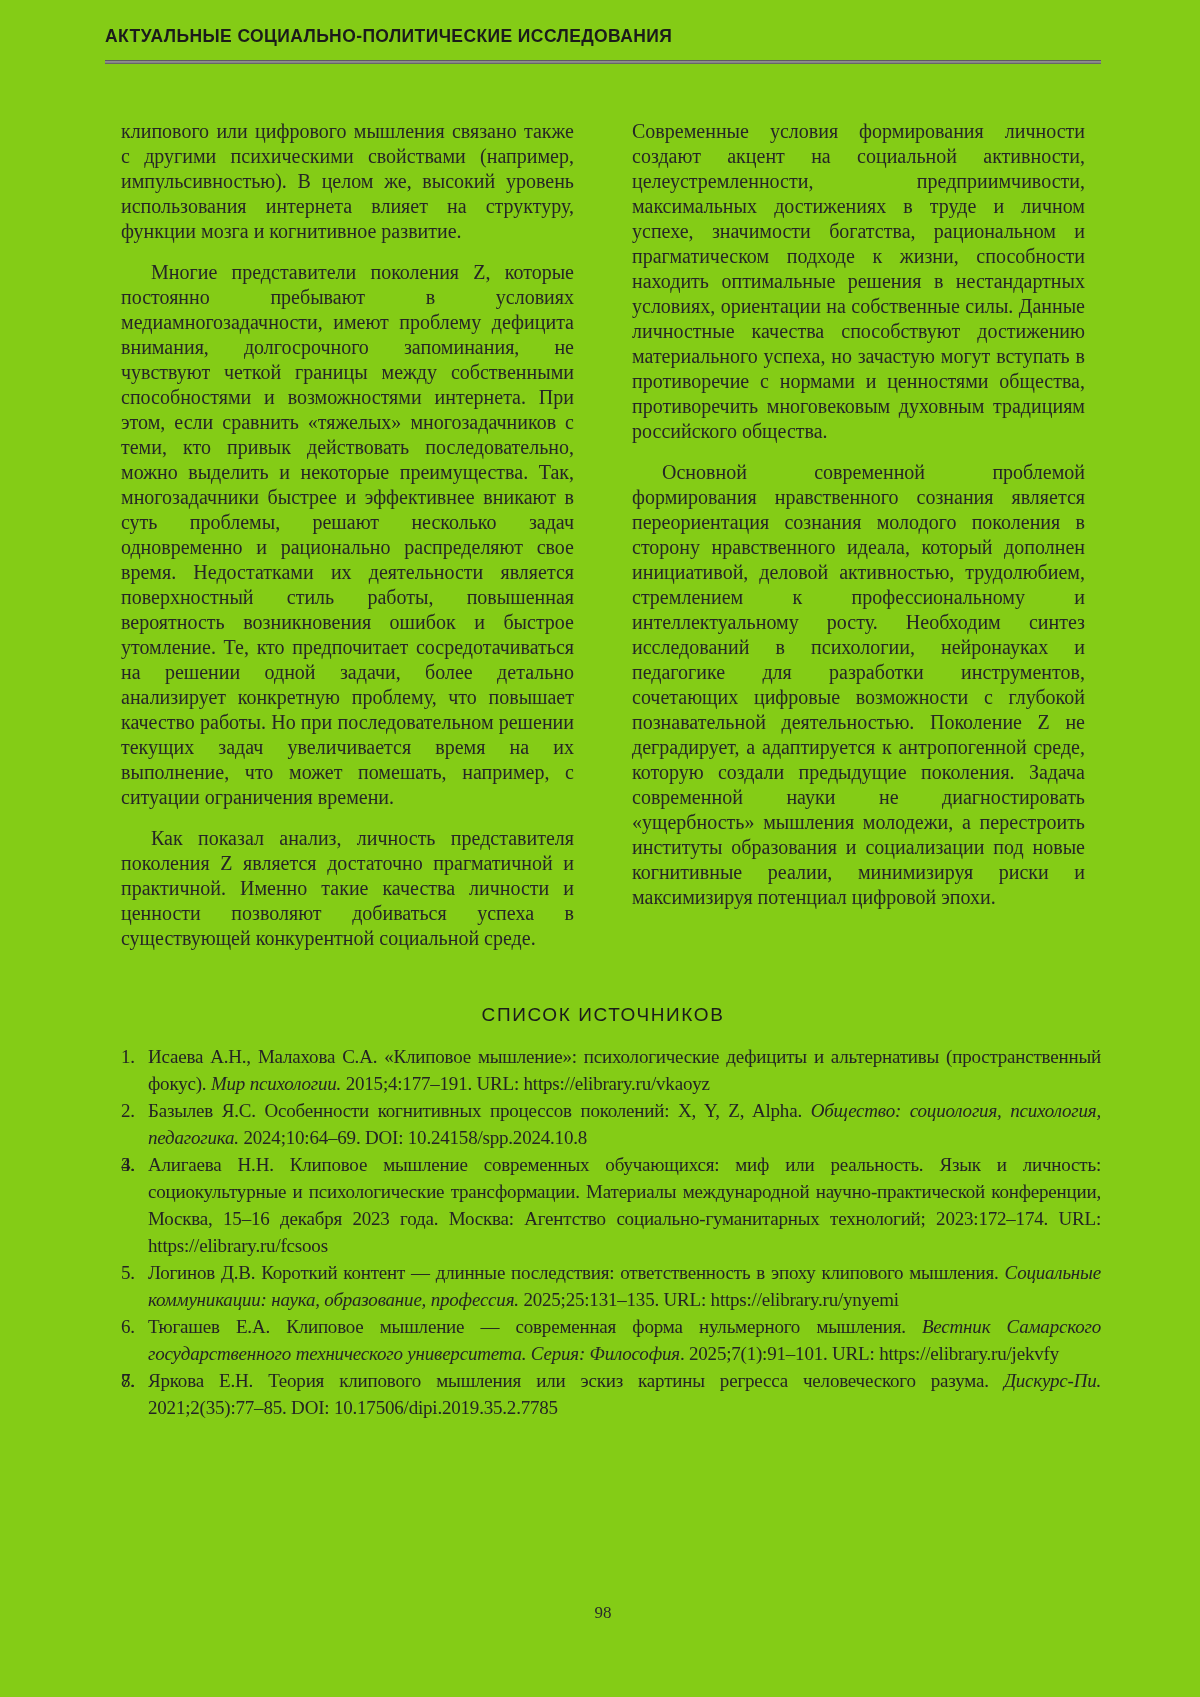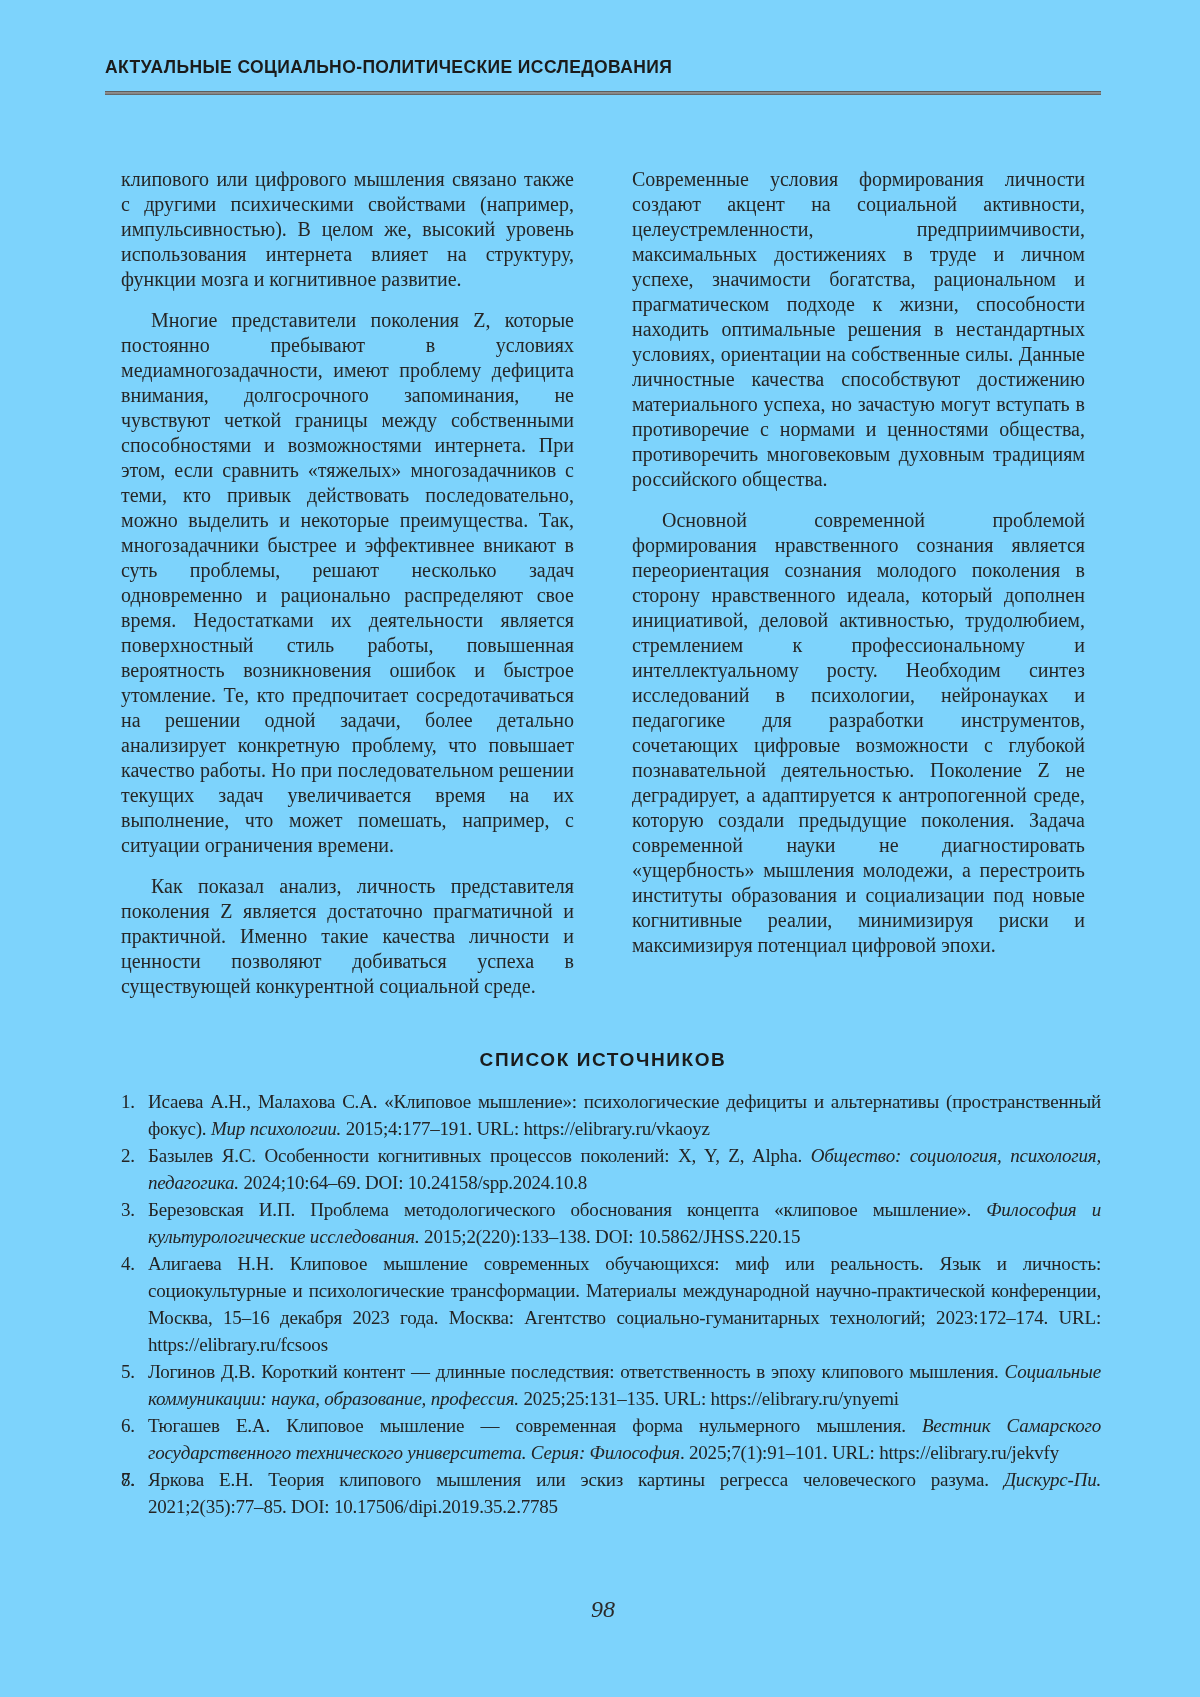--- a/index.html
+++ b/index.html
@@ -1,28 +1,27 @@
 <!DOCTYPE html>
 <html lang="ru"><head>
 <meta charset="utf-8">
 <style>
   html, body { margin: 0; padding: 0; background: #ffffff; }
 
   .page {
     width: 1200px;
     height: 1697px;
     box-sizing: border-box;
-    background: #7dd3fc;
-    padding: 57px 99px 0 105px;
+    background: #84cc16;
+    padding: 26px 99px 0 105px;
     display: flex;
     flex-direction: column;
     font-family: "Liberation Serif", serif;
     color: #242424;
     overflow: hidden;
-    gap: 17px;
   }
 
   
   .running-head {
     font-family: "Liberation Sans", sans-serif;
     font-weight: bold;
     font-size: 17.5px;
     letter-spacing: 0.4px;
     color: #1b1b1b;
   }
@@ -44,26 +43,26 @@
     font-size: 20px;
     line-height: 25px;
     text-align: justify;
     color: #262626;
   }
   .para.indent { text-indent: 30px; }
 
   
   .refs-heading {
     font-family: "Liberation Sans", sans-serif;
-    font-weight: bold;
+    font-weight: normal;
     font-size: 19px;
     letter-spacing: 1.6px;
     text-align: center;
     color: #1b1b1b;
-    margin: 17px 0 17px 0;
+    margin: 37px 0 17px 0;
   }
   .ref-list {
     list-style: none;
     margin: 0;
     padding: 0;
     font-size: 19px;
     line-height: 27px;
     letter-spacing: -0.2px;
     color: #242424;
   }
@@ -75,21 +74,21 @@
   }
   .ref-num { position: absolute; left: 16px; }
   .ref-text em { }
 
   
   .page-footer {
     margin-top: auto;
     padding-bottom: 74px;
     text-align: center;
   }
-  .page-number { font-size: 24px; color: #2a2a2a; font-style: italic; }
+  .page-number { font-size: 17px; color: #2a2a2a; }
 </style>
 </head>
 <body>
 
 <div class="page">
 
   <header>
     <div class="running-head">АКТУАЛЬНЫЕ СОЦИАЛЬНО-ПОЛИТИЧЕСКИЕ ИССЛЕДОВАНИЯ</div>
     <div class="header-rule"></div>
   </header>
@@ -104,21 +103,21 @@
         <p class="para">Современные условия формирования личности создают акцент на социальной активности, целеустремленности, предприимчивости, максимальных достижениях в труде и личном успехе, значимости богатства, рациональном и прагматическом подходе к жизни, способности находить оптимальные решения в нестандартных условиях, ориентации на собственные силы. Данные личностные качества способствуют достижению материального успеха, но зачастую могут вступать в противоречие с нормами и ценностями общества, противоречить многовековым духовным традициям российского общества.</p>
         <p class="para indent">Основной современной проблемой формирования нравственного сознания является переориентация сознания молодого поколения в сторону нравственного идеала, который дополнен инициативой, деловой активностью, трудолюбием, стремлением к профессиональному и интеллектуальному росту. Необходим синтез исследований в психологии, нейронауках и педагогике для разработки инструментов, сочетающих цифровые возможности с глубокой познавательной деятельностью. Поколение Z не деградирует, а адаптируется к антропогенной среде, которую создали предыдущие поколения. Задача современной науки не диагностировать «ущербность» мышления молодежи, а перестроить институты образования и социализации под новые когнитивные реалии, минимизируя риски и максимизируя потенциал цифровой эпохи.</p>
       </div>
   </main>
 
   <section>
     <h2 class="refs-heading">СПИСОК ИСТОЧНИКОВ</h2>
     <ol class="ref-list" id="ref-list">
         <li class="ref-item"><span class="ref-num">1.</span><span class="ref-text"><span>Исаева А.Н., Малахова С.А. «Клиповое мышление»: психологические дефициты и альтернативы (пространственный фокус). </span><em>Мир психологии.</em><span> 2015;4:177–191. URL: https://elibrary.ru/vkaoyz</span></span></li>
         <li class="ref-item"><span class="ref-num">2.</span><span class="ref-text"><span>Базылев Я.С. Особенности когнитивных процессов поколений: X, Y, Z, Alpha. </span><em>Общество: социология, психология, педагогика.</em><span> 2024;10:64–69. DOI: 10.24158/spp.2024.10.8</span></span></li>
-        <li class="ref-item"><span class="ref-num">3.</span><span class="ref-text"><span>Березовская И.П. Проблема методологического обоснования концепта «клиповое мышление». </span><em>Философия и культурологические исследования.</em><span> 2015;2(220):133–138. DOI: 10.5862/JHSS.220.15</span></span></li>
+        <li class="ref-item"><span class="ref-num">3.</span></li>
         <li class="ref-item"><span class="ref-num">4.</span><span class="ref-text"><span>Алигаева Н.Н. Клиповое мышление современных обучающихся: миф или реальность. Язык и личность: социокультурные и психологические трансформации. Материалы международной научно-практической конференции, Москва, 15–16 декабря 2023 года. Москва: Агентство социально-гуманитарных технологий; 2023:172–174. URL: https://elibrary.ru/fcsoos</span></span></li>
         <li class="ref-item"><span class="ref-num">5.</span><span class="ref-text"><span>Логинов Д.В. Короткий контент — длинные последствия: ответственность в эпоху клипового мышления. </span><em>Социальные коммуникации: наука, образование, профессия.</em><span> 2025;25:131–135. URL: https://elibrary.ru/ynyemi</span></span></li>
         <li class="ref-item"><span class="ref-num">6.</span><span class="ref-text"><span>Тюгашев Е.А. Клиповое мышление — современная форма нульмерного мышления. </span><em>Вестник Самарского государственного технического университета. Серия: Философия</em><span>. 2025;7(1):91–101. URL: https://elibrary.ru/jekvfy</span></span></li>
         <li class="ref-item"><span class="ref-num">7.</span></li>
         <li class="ref-item"><span class="ref-num">8.</span><span class="ref-text"><span>Яркова Е.Н. Теория клипового мышления или эскиз картины регресса человеческого разума. </span><em>Дискурс-Пи.</em><span> 2021;2(35):77–85. DOI: 10.17506/dipi.2019.35.2.7785</span></span></li>
       </ol>
   </section>
 
   <footer class="page-footer">
     <div class="page-number">98</div>

